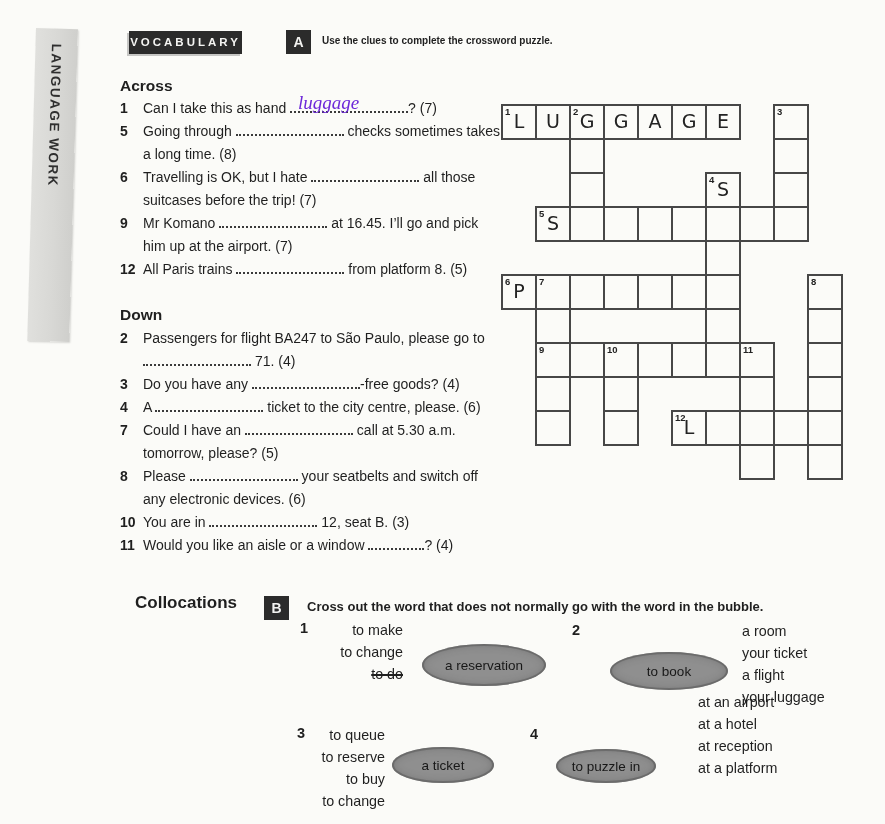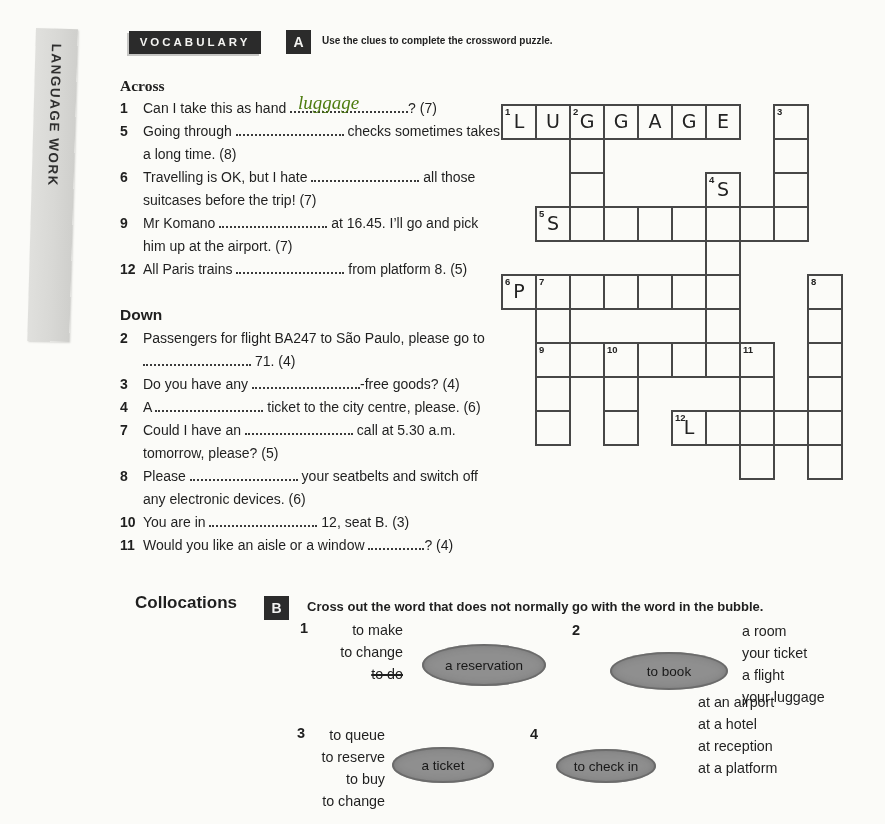--- a/index.html
+++ b/index.html
@@ -25,52 +25,52 @@
     box-shadow:1px 1px 2px rgba(0,0,0,.15);
   }
   .sidebar .vtext{
     writing-mode:vertical-rl;white-space:nowrap;
     position:absolute;top:15px;left:50%;transform:translateX(-50%);
     font-weight:bold;font-size:13.5px;letter-spacing:1.5px;color:#2f2f2f;
   }
 
   
   .vbadge{
-    position:absolute;left:129px;top:31px;width:132px;height:23px;
+    position:absolute;left:129px;top:31px;width:113px;height:23px;
     background:var(--badge-bg);color:#f4f4f2;font-weight:bold;font-size:11.5px;
     letter-spacing:3px;text-align:center;line-height:23px;
     box-shadow:-2px 2px 0 rgba(40,40,40,.25);
   }
   .badge{
     position:absolute;width:25px;height:24px;background:var(--badge-bg);
     color:#f2f2f0;font-weight:bold;font-size:14px;text-align:center;line-height:24px;
   }
   .badge-a{left:286px;top:30px;}
   .badge-b{left:264px;top:596px;}
   .instr{position:absolute;font-weight:bold;font-size:10px;}
   .instr-a{left:322px;top:35px;width:420px;}
   .instr-b{left:307px;top:599px;width:565px;font-size:13px;}
 
   
   .sec-head{position:absolute;left:120px;font-weight:bold;font-size:15.5px;}
-  #across-head{top:77px;font-family:Liberation Serif, serif;}
+  #across-head{top:77px;}
   #down-head{top:306px;}
   .clues{position:absolute;left:120px;width:380px;font-size:14px;line-height:23px;}
   #across-clues{top:97px;}
   #down-clues{top:327px;}
   .clue{display:flex;}
   .cnum{width:23px;flex:none;font-weight:bold;}
   .ctext{flex:1;}
   .blank{display:inline-block;border-bottom:2px dotted #3a3a3a;height:11px;}
   .blank.wide{width:108px;}
   .blank.short{width:56px;}
   .blank.fillw{width:118px;position:relative;}
   .fill{
     position:absolute;left:8px;bottom:-3px;white-space:nowrap;
-    font-family:"Liberation Serif", serif;font-style:italic;font-size:19px;color:#4d7c0f;margin-top:16px;
+    font-family:"Liberation Serif", serif;font-style:italic;font-size:19px;color:#6d28d9;margin-top:16px;
   }
 
   
   #grid{position:absolute;left:501px;top:104px;width:342px;height:376px;}
   .cell{
     position:absolute;width:36px;height:36px;box-sizing:border-box;
     border:2px solid var(--grid-line);background:transparent;
   }
   .cell .n{position:absolute;left:2px;top:0;font-size:9.5px;font-weight:bold;color:#222;}
   .cell .l{
@@ -300,21 +300,21 @@
       <div>to reserve</div>
       <div>to buy</div>
       <div>to change</div>
     </div>
   <div class="oval oval-3">
       <span>a ticket</span>
     </div>
 
   <div class="gnum gnum-4">4</div>
   <div class="oval oval-4">
-      <span>to check in</span>
+      <span>to puzzle in</span>
     </div>
   <div class="words words-4" id="g3-words">
       <div>at an airport</div>
       <div>at a hotel</div>
       <div>at reception</div>
       <div>at a platform</div>
     </div>
 
 </div>
 

